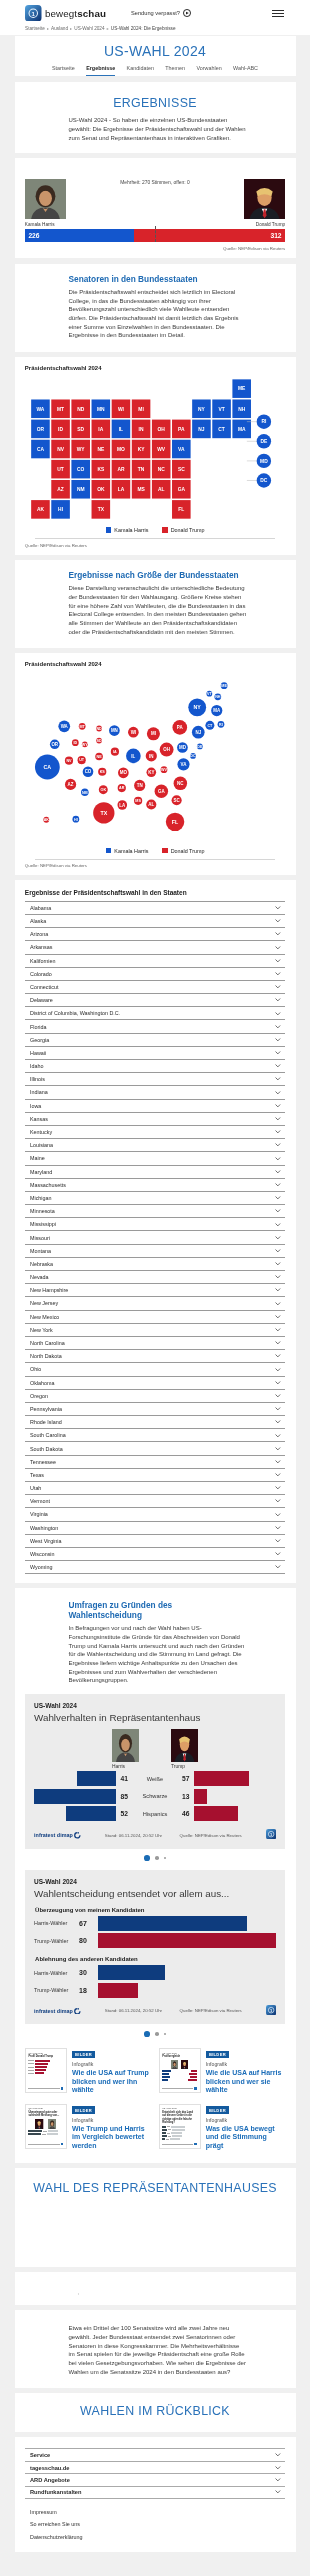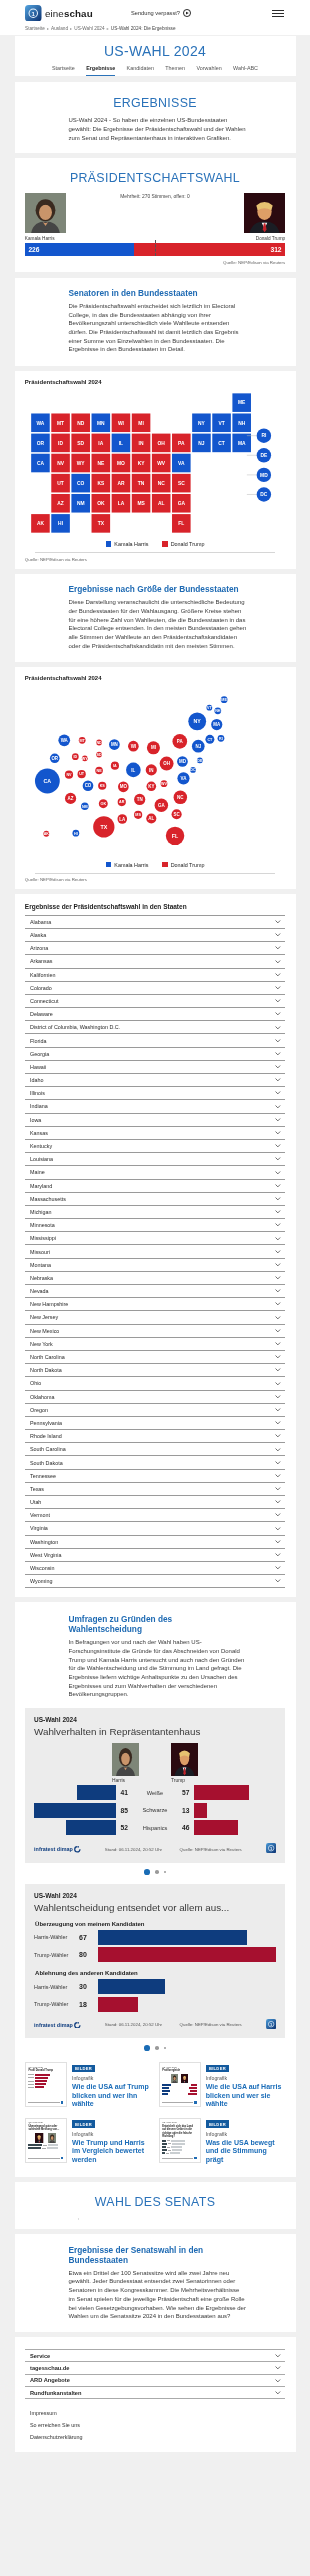--- a/index.html
+++ b/index.html
@@ -156,21 +156,21 @@
               <linearGradient id="lg1" x1="0" y1="0" x2="1" y2="1">
             <stop offset="0" stop-color="#53a4e0"></stop>
                 <stop offset="1" stop-color="#0a2f6e"></stop>
           </linearGradient>
             </defs>
           <rect width="32" height="32" rx="7" fill="url(#lg1)"></rect>
           <circle cx="16" cy="16" r="8.2" fill="none" stroke="#eaf4ff" stroke-width="2"></circle>
           <text x="16" y="20.5" font-size="12" font-weight="bold" fill="#eaf4ff" text-anchor="middle">1</text>
         </svg>
       </span>
-      <span class="wordmark"><span>eine</span><b>schau</b></span>
+      <span class="wordmark"><span>bewegt</span><b>schau</b></span>
       <span class="sendung">
         <span>Sendung verpasst?</span>
         <span class="play-ic">▶</span>
       </span>
       <span class="burger">
           <i></i>
           <i></i>
           <i></i>
         </span>
     </div>
@@ -188,21 +188,20 @@
         <span class="tab">Wahl-ABC</span>
       </div>
   </section>
 
   <section class="card card-intro">
     <h2 class="h-section">ERGEBNISSE</h2>
     <p class="para narrow">US-Wahl 2024 - So haben die einzelnen US-Bundesstaaten gewählt: Die Ergebnisse der Präsidentschaftswahl und der Wahlen zum Senat und Repräsentantenhaus in interaktiven Grafiken.</p>
   </section>
 
   <section class="card card-hero">
-    <h2 class="h-section">PRÄSIDENTSCHAFTSWAHL</h2>
     <div class="hero-grid">
       <div class="hero-photo" id="harris-photo-hero"><svg viewBox="0 0 60 58" width="41" height="40" preserveAspectRatio="none">
             <rect width="60" height="58" fill="#7e8678"></rect>
             <ellipse cx="30" cy="25" rx="14.5" ry="16" fill="#3a2a20"></ellipse>
             <ellipse cx="30" cy="28" rx="9.5" ry="11" fill="#c9946a"></ellipse>
             <path d="M19 22q11-11 22 0l-1-8q-10-8-20 0z" fill="#3a2a20"></path>
             <path d="M9 58c2.5-12 10.5-16.5 21-16.5S48.5 46 51 58z" fill="#454545"></path>
             <path d="M26 42q4 3 8 0l-4 6z" fill="#c9946a"></path>
           </svg></div>
       <div class="majority">Mehrheit: 270 Stimmen, offen: 0</div>
@@ -1310,31 +1309,35 @@
             <div class="mfoot">
               <div class="mline" style="width:0px;background:#aaa"></div>
               <div class="msq"></div>
             </div>
           </div>
           <div class="t-text"><span class="badge">BILDER</span><div class="t-kicker">Infografik</div><div class="t-title">Was die USA bewegt und die Stimmung prägt</div></div>
         </div>
       </div>
   </section>
 
+  <section class="card card-house">
+    <h2 class="h-section">WAHL DES REPRÄSENTANTENHAUSES</h2>
+  </section>
 
   <section class="card card-senate">
-    <h2 class="h-section">WAHL DES SENATS</h2>
     <span class="stray">,</span>
   </section>
 
   <section class="card card-text">
-    <h3 class="h-sub narrow">Ergebnisse der Senatswahl in den Bundesstaaten</h3>
     <p class="para narrow">Etwa ein Drittel der 100 Senatssitze wird alle zwei Jahre neu gewählt. Jeder Bundesstaat entsendet zwei Senatorinnen oder Senatoren in diese Kongresskammer. Die Mehrheitsverhältnisse im Senat spielen für die jeweilige Präsidentschaft eine große Rolle bei vielen Gesetzgebungsvorhaben. Wie sehen die Ergebnisse der Wahlen um die Senatssitze 2024 in den Bundesstaaten aus?</p>
   </section>
 
+  <section class="card card-rueck">
+    <h2 class="h-section">WAHLEN IM RÜCKBLICK</h2>
+  </section>
 
   <footer class="card card-footer">
     <div class="f-acc" id="f-acc">
         <div class="f-row">
           <span>Service</span>
           <svg width="5.7" height="3.6" viewBox="0 0 11 7">
             <polyline points="1,1 5.5,5.6 10,1" fill="none" stroke="#444" stroke-width="1.5"></polyline>
           </svg>
         </div>
         <div class="f-row">

